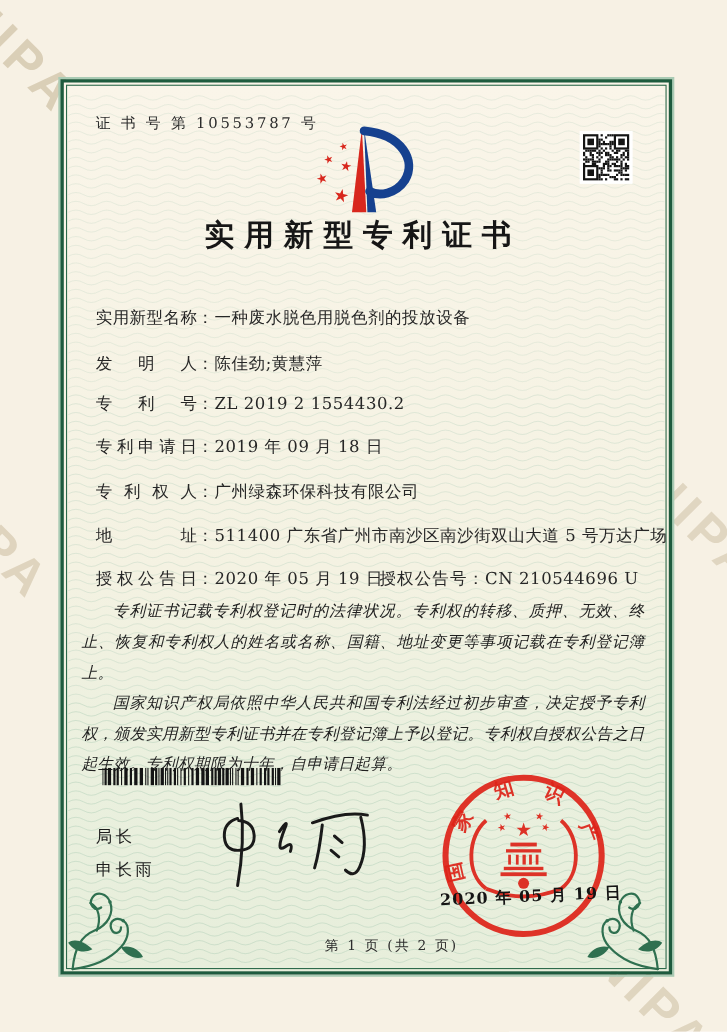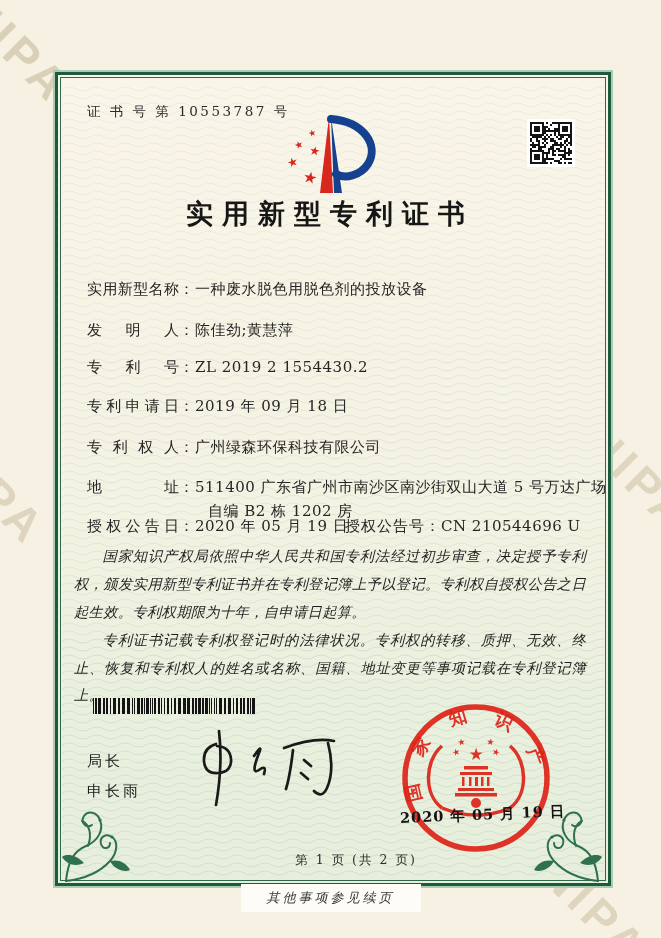--- a/index.html
+++ b/index.html
@@ -383,33 +383,33 @@
     <div class="frow r3">
       <span class="flabel">专利号</span><span class="fcolon">：</span><span class="fvalue">ZL 2019 2 1554430.2</span>
     </div>
     <div class="frow r4">
       <span class="flabel">专利申请日</span><span class="fcolon">：</span><span class="fvalue">2019 年 09 月 18 日</span>
     </div>
     <div class="frow r5">
       <span class="flabel">专利权人</span><span class="fcolon">：</span><span class="fvalue">广州绿森环保科技有限公司</span>
     </div>
     <div class="frow r6">
-      <span class="flabel">地址</span><span class="fcolon">：</span><span class="fvalue"><span>511400 广东省广州市南沙区南沙街双山大道 5 号万达广场</span><div class="addr2">自编 B2 栋 1202 房</div></span>
+      <span class="flabel">地址</span><span class="fcolon">：</span><span class="fvalue"><span>511400 广东省广州市南沙区南沙街双山大道 5 号万达广场</span></span>
     </div>
     <div class="frow r7">
       <span class="flabel">授权公告日</span><span class="fcolon">：</span><span class="fvalue">2020 年 05 月 19 日</span>
       <span class="grant">
         <span class="glabel">授权公告号</span><span class="fcolon">：</span><span>CN 210544696 U</span>
       </span>
     </div>
   </div>
 
   <div class="legal">
+    <p>专利证书记载专利权登记时的法律状况。专利权的转移、质押、无效、终止、恢复和专利权人的姓名或名称、国籍、地址变更等事项记载在专利登记簿上。</p>
     <p>国家知识产权局依照中华人民共和国专利法经过初步审查，决定授予专利权，颁发实用新型专利证书并在专利登记簿上予以登记。专利权自授权公告之日起生效。专利权期限为十年，自申请日起算。</p>
-    <p>专利证书记载专利权登记时的法律状况。专利权的转移、质押、无效、终止、恢复和专利权人的姓名或名称、国籍、地址变更等事项记载在专利登记簿上。</p>
   </div>
 
   <svg class="barcode" id="barcode" viewBox="0 0 165 16">
     <g id="bars" fill="#141414">
         <rect x="0" y="0" width="1" height="16" fill="#141414"></rect>
         <rect x="2" y="0" width="2" height="16" fill="#141414"></rect>
         <rect x="5" y="0" width="3" height="16" fill="#141414"></rect>
         <rect x="10" y="0" width="2" height="16" fill="#141414"></rect>
         <rect x="13" y="0" width="2" height="16" fill="#141414"></rect>
         <rect x="17" y="0" width="1" height="16" fill="#141414"></rect>
@@ -503,14 +503,13 @@
         <rect x="89" y="77" width="2.5" height="9"></rect>
         <rect x="60" y="88" width="36" height="3"></rect>
         <rect x="57" y="93" width="42" height="3.5"></rect>
         <circle cx="78" cy="103" r="5"></circle>
       </g>
     </g>
   </svg>
   <div class="seal-date">2020 年 05 月 19 日</div>
 
   <div class="page-info">第 1 页 (共 2 页)</div>
-  <div class="continuation">其他事项参见续页</div>
 </div>
 
 </body></html>

